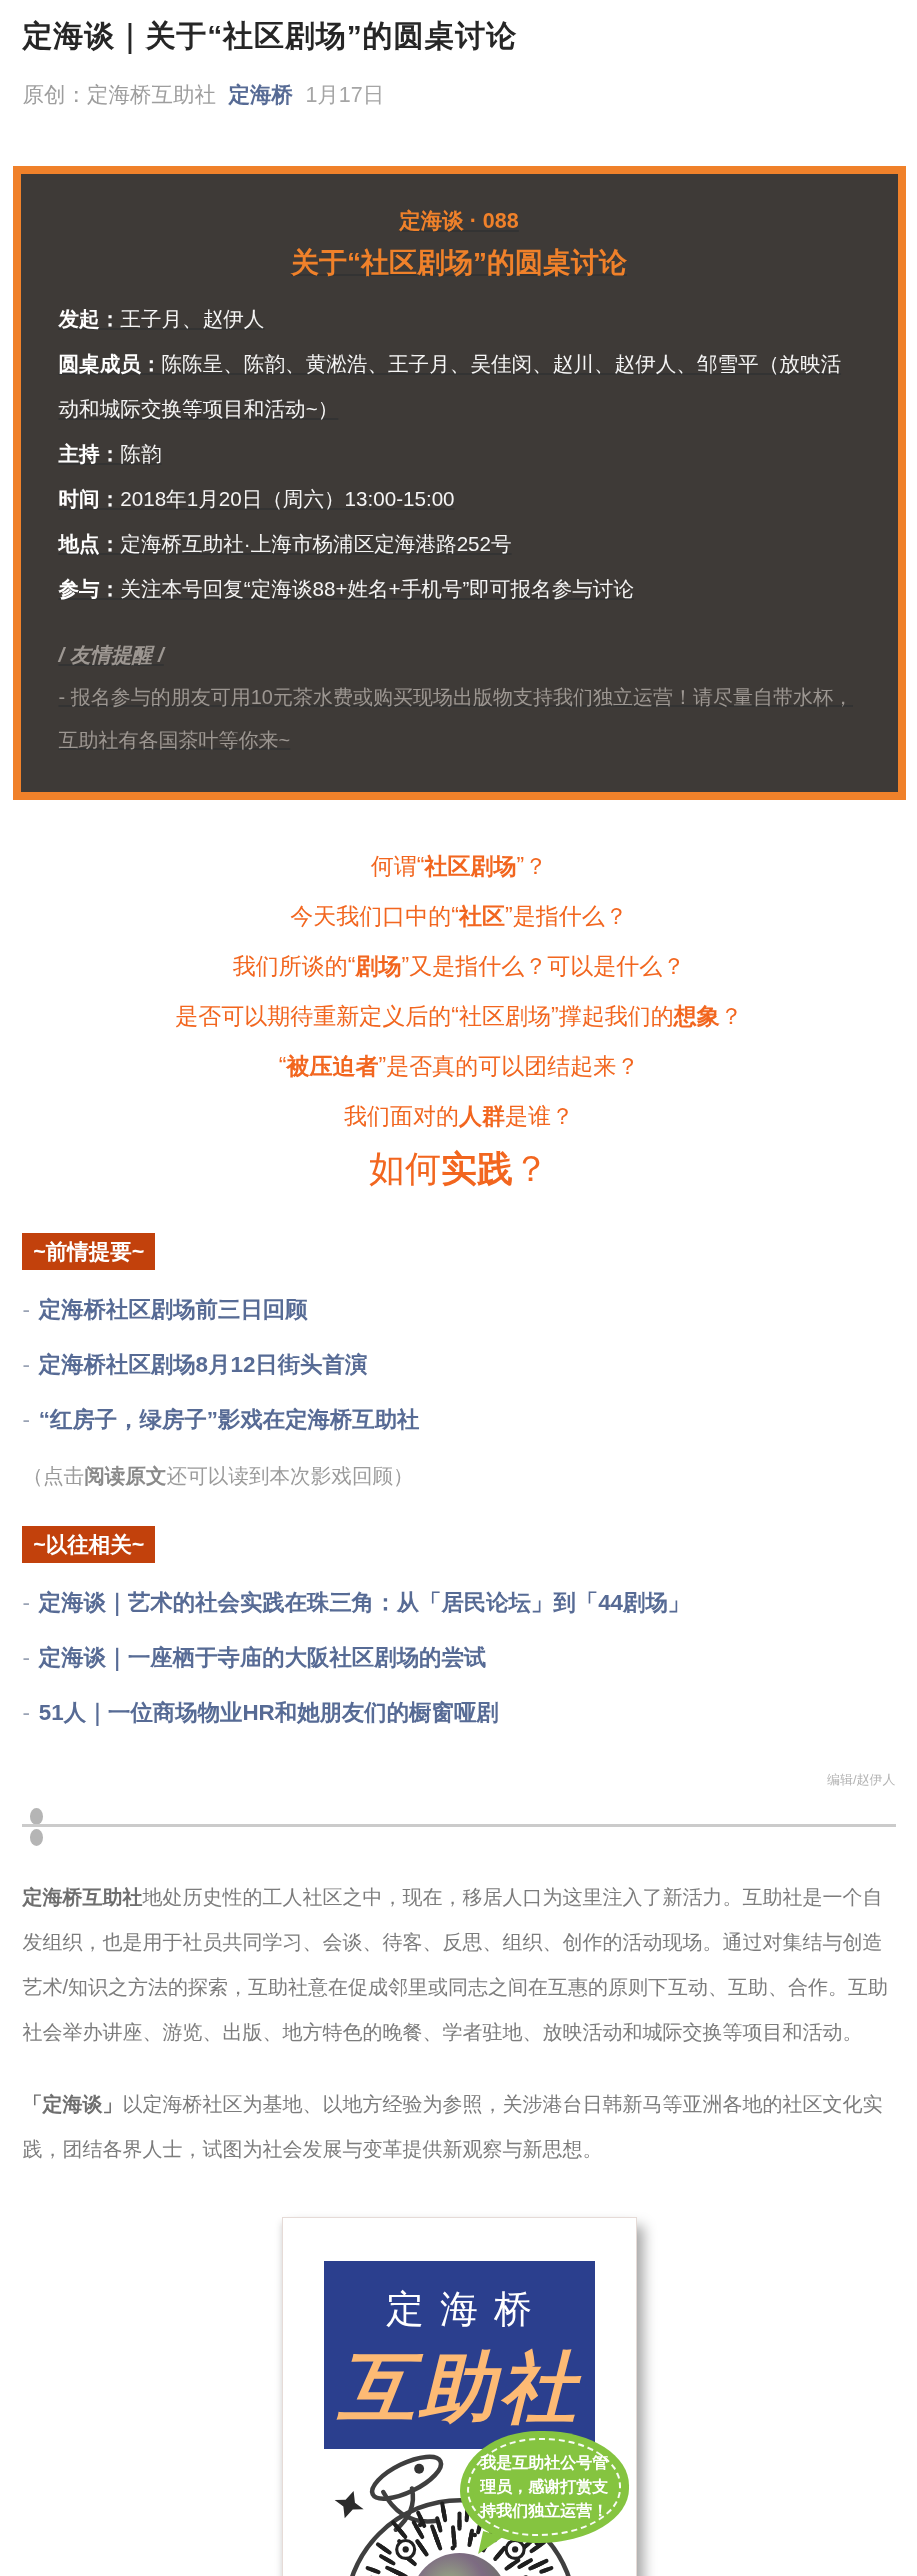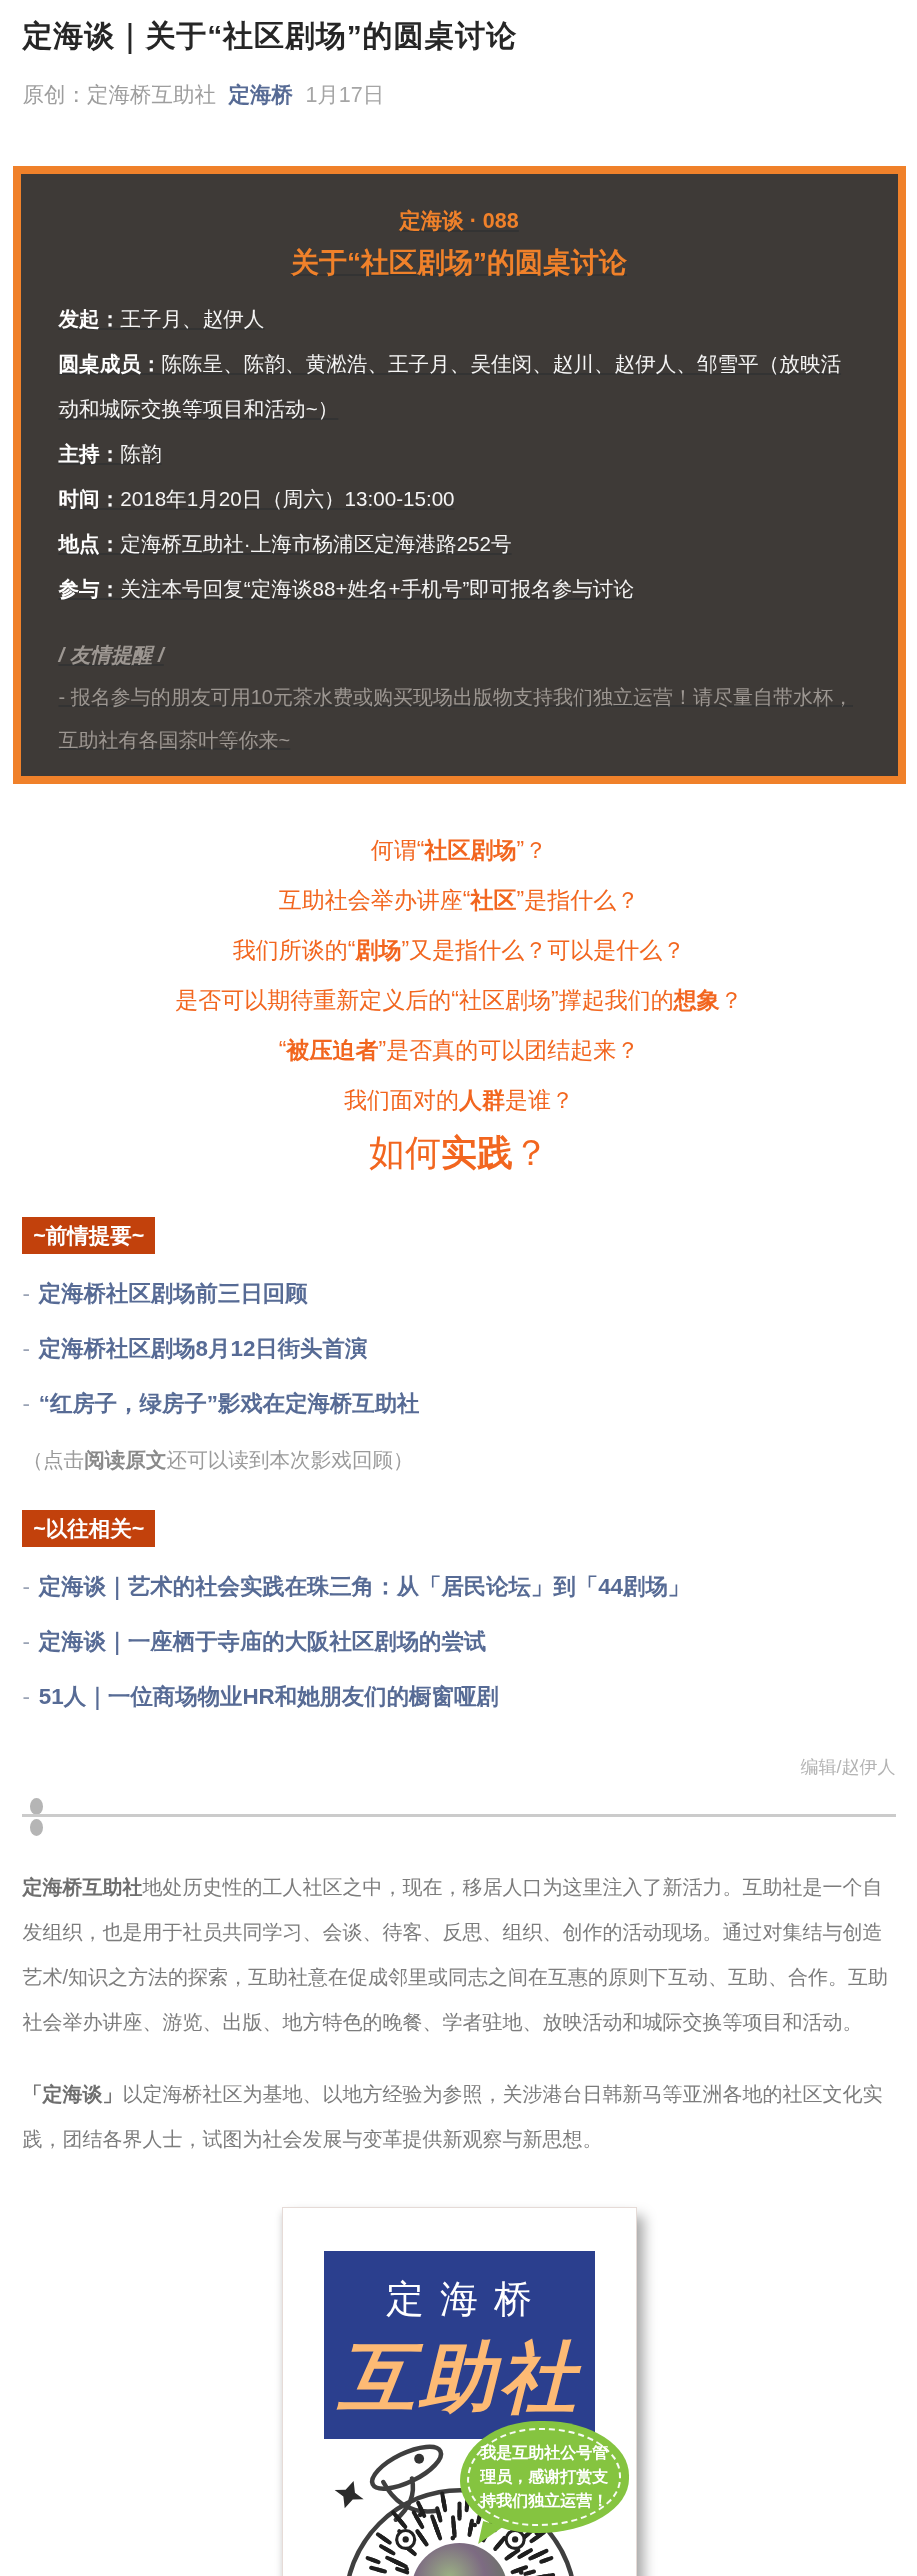--- a/index.html
+++ b/index.html
@@ -4,21 +4,21 @@
 <style>
   html,body{margin:0;padding:0;background:#fff;}
   body{width:918px;min-height:2576px;font-family:"Liberation Sans","DejaVu Sans",sans-serif;color:#333;overflow-x:hidden;}
   .article{width:918px;}
 
   .title{margin:16px 22.4px 0;font-size:30px;line-height:1.35;font-weight:bold;color:#262626;letter-spacing:0.9px;}
   .byline{margin:23px 22.4px 0;font-size:21.5px;color:#9e9e9e;}
   .byline .account{color:#576b95;font-weight:600;margin:0 12.5px;}
   .byline .date{color:#a5a5a5;}
 
-  .event-box{margin:57px 12.5px 0;background:#3E3A37;border:8px solid #F0812A;padding:23px 38px 14px;box-sizing:border-box;text-decoration:underline;}
+  .event-box{margin:57px 12.5px 0;background:#3E3A37;border:8px solid #F0812A;padding:23px 38px 30px;box-sizing:border-box;text-decoration:underline;}
   .series{text-align:center;color:#F0812A;font-size:21.5px;font-weight:bold;margin-top:9px;}
   .box-heading{text-align:center;color:#F0812A;font-size:28px;font-weight:bold;margin:9px 0 0;}
   .box-rows{margin-top:14.3px;}
   .box-row{margin:0;color:#f5f5f5;font-size:20.6px;line-height:45px;}
   .box-row .label{font-weight:bold;color:#ffffff;}
   .reminder-title{margin-top:30.5px;color:#9D9792;font-size:20.6px;font-weight:bold;font-style:italic;}
   .reminder-text{margin-top:7.2px;color:#9D9792;font-size:20px;line-height:43px;}
 
   .questions{margin:41px 27px 0;text-align:center;color:#F2661F;font-size:23px;}
   .questions .q{line-height:50px;}
@@ -26,21 +26,21 @@
   .questions .q.big{font-size:36px;line-height:56px;}
 
   .section{margin:36px 22.4px 0;}
   .badge{display:inline-block;background:#c2410c;color:#fff;font-weight:bold;font-size:21.5px;padding:3.6px 10.8px;}
   .link-item{margin-top:25px;font-size:22.4px;line-height:1.35;}
   .link-item::before{content:"-";color:#9aa3b5;margin-right:9px;font-weight:normal;}
   .link-item .lnk{color:#576b95;font-weight:bold;cursor:pointer;}
   .note{margin-top:27px;color:#9b9b9b;font-size:20.6px;}
   .note .nb{font-weight:bold;color:#8a8a8a;}
 
-  .editor{margin:43px 22.4px 0;text-align:right;color:#b3b3b3;font-size:18px;}
+  .editor{margin:43px 22.4px 0;text-align:right;color:#b3b3b3;font-size:13px;}
   .divider{position:relative;height:43px;margin:16px 22.4px 0;}
   .divider .line{position:absolute;top:19px;left:0;right:0;height:2.7px;background:#cbcbcb;}
   .divider .dot-top{position:absolute;left:7.2px;top:2.7px;width:13.4px;height:17px;border-radius:50%;background:#b5b5b5;}
   .divider .dot-bottom{position:absolute;left:7.2px;top:24px;width:13.4px;height:17px;border-radius:50%;background:#b5b5b5;}
 
   .about{margin:5.4px 22.4px 0;color:#7c7c7c;font-size:20px;line-height:45px;}
   .about p{margin:27px 0 0;}
   .about .ab{font-weight:bold;color:#6e6e6e;}
 
   .poster-wrap{text-align:center;margin-top:45px;}
@@ -80,21 +80,21 @@
       <p class="box-row"><span class="label">时间：</span><span>2018年1月20日（周六）13:00-15:00</span></p>
       <p class="box-row"><span class="label">地点：</span><span>定海桥互助社·上海市杨浦区定海港路252号</span></p>
       <p class="box-row"><span class="label">参与：</span><span>关注本号回复“定海谈88+姓名+手机号”即可报名参与讨论</span></p>
     </div>
     <div class="reminder-title">/ 友情提醒 /</div>
     <div class="reminder-text">- 报名参与的朋友可用10元茶水费或购买现场出版物支持我们独立运营！请尽量自带水杯，互助社有各国茶叶等你来~</div>
   </section>
 
   <section class="questions">
     <div class="q"><span>何谓“</span><span class="qb">社区剧场</span><span>”？</span></div>
-    <div class="q"><span>互助社会举办讲座“</span><span class="qb">社区</span><span>”是指什么？</span></div>
+    <div class="q"><span>今天我们口中的“</span><span class="qb">社区</span><span>”是指什么？</span></div>
     <div class="q"><span>我们所谈的“</span><span class="qb">剧场</span><span>”又是指什么？可以是什么？</span></div>
     <div class="q"><span>是否可以期待重新定义后的“社区剧场”撑起我们的</span><span class="qb">想象</span><span>？</span></div>
     <div class="q"><span>“</span><span class="qb">被压迫者</span><span>”是否真的可以团结起来？</span></div>
     <div class="q"><span>我们面对的</span><span class="qb">人群</span><span>是谁？</span></div>
     <div class="q big"><span>如何</span><span class="qb">实践</span><span>？</span></div>
   </section>
 
   <section class="section">
     <span class="badge">~前情提要~</span>
     <div class="link-item"><span class="lnk">定海桥社区剧场前三日回顾</span></div>

